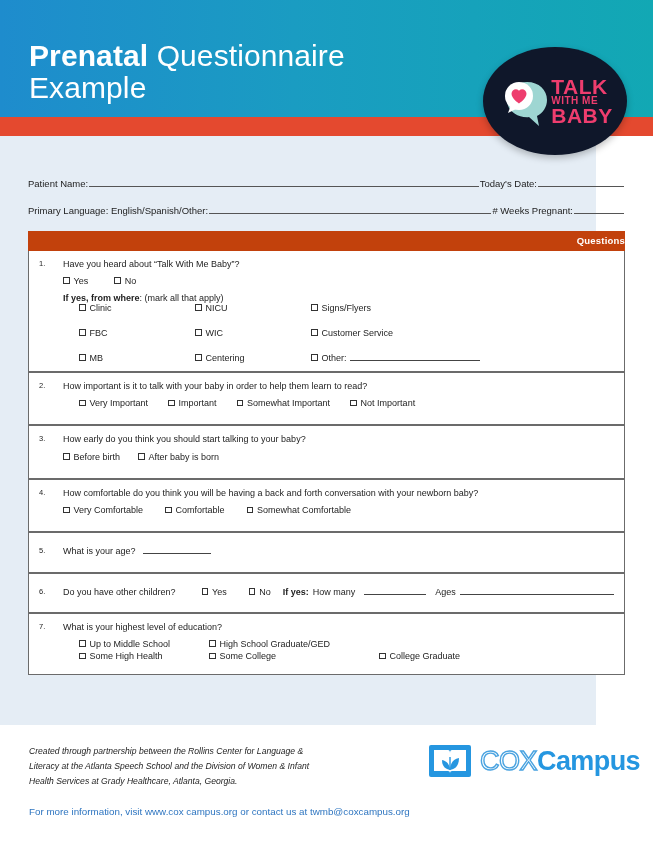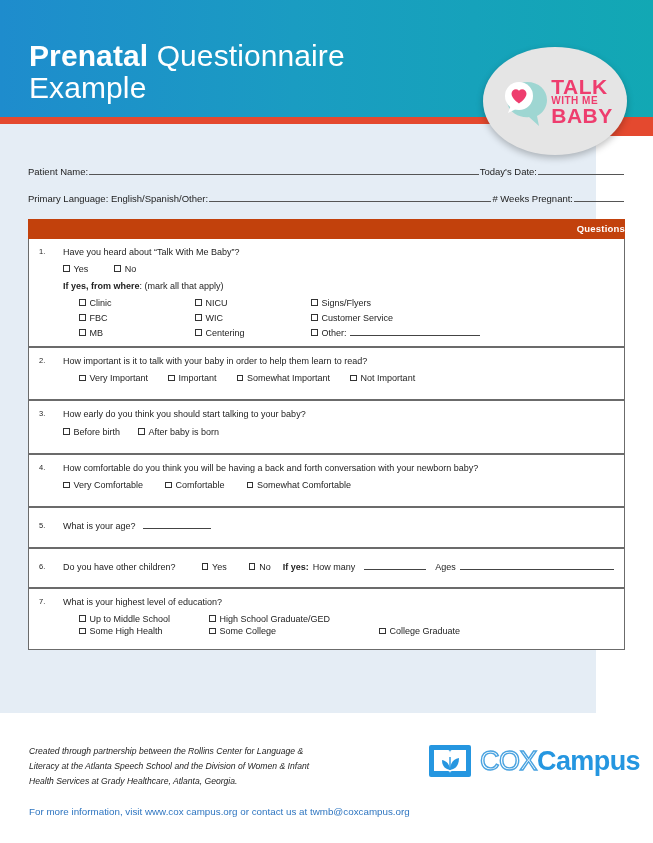--- a/index.html
+++ b/index.html
@@ -42,21 +42,21 @@
   }
 
   
   .logo-badge {
     position: absolute;
     left: 483px;
     top: 47px;
     width: 144px;
     height: 108px;
     border-radius: 50%;
-    background: #e5e5e5;
+    background: #0f172a;
     box-shadow: 0 3px 7px rgba(0,0,0,0.25);
     z-index: 10;
   }
   .logo-inner {
     position: absolute;
     inset: 0;
     display: flex;
     align-items: center;
     justify-content: center;
     gap: 2px;
@@ -70,21 +70,21 @@
     color: #ee3d6e;
     font-weight: bold;
   }
   .wm-talk  { font-size: 21px; letter-spacing: 0.5px; }
   .wm-with  { font-size: 10px; letter-spacing: 0.5px; }
   .wm-baby  { font-size: 21px; letter-spacing: 0.5px; }
 
   
   .body-panel {
     position: absolute;
-    top: 124px; left: 0;
+    top: 136px; left: 0;
     width: 596px;
     height: 589px;
     background: #e5edf5;
     text-decoration: underline;
   }
 
   
   .patient-info {
     position: absolute;
     left: 28px;
@@ -171,25 +171,25 @@
     top: 0px;
   }
 
   .subhead {
     margin-top: 7px;
     font-size: 9px;
   }
   .subhead b { font-weight: bold; }
 
   .opt-grid {
-    margin-top: 7px;
+    margin-top: 0;
     margin-left: 16px;
     display: grid;
     grid-template-columns: 116px 116px 1fr;
-    row-gap: 5px;
+    row-gap: 15px;
   }
   .opt-grid .opt { font-size: 9px; }
 
   .inline-fill {
     display: inline-block;
     border-bottom: 1px solid #444;
     height: 8px;
     vertical-align: baseline;
   }
 

